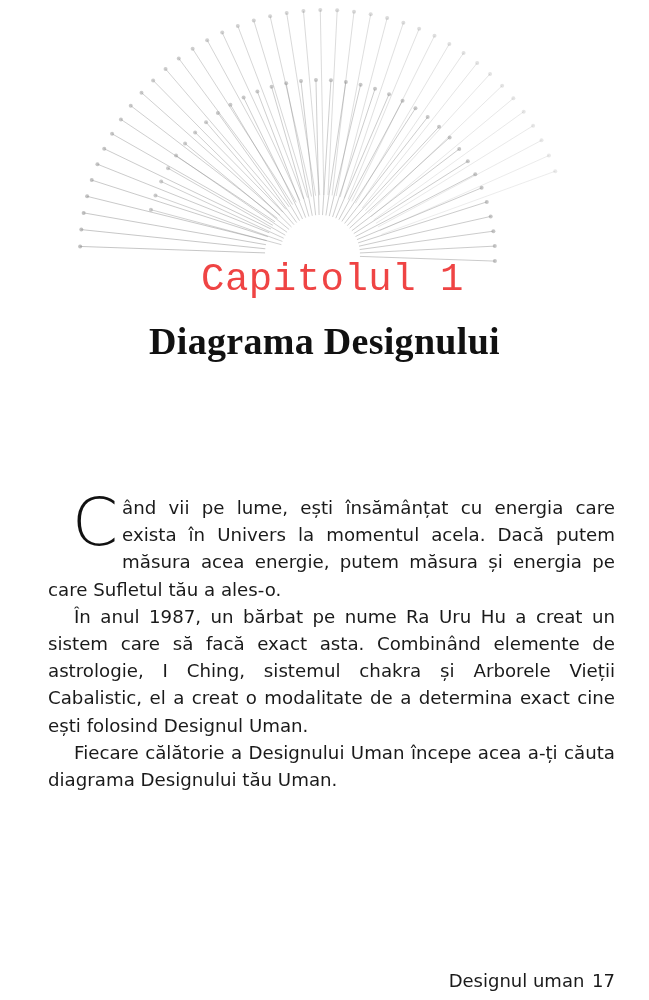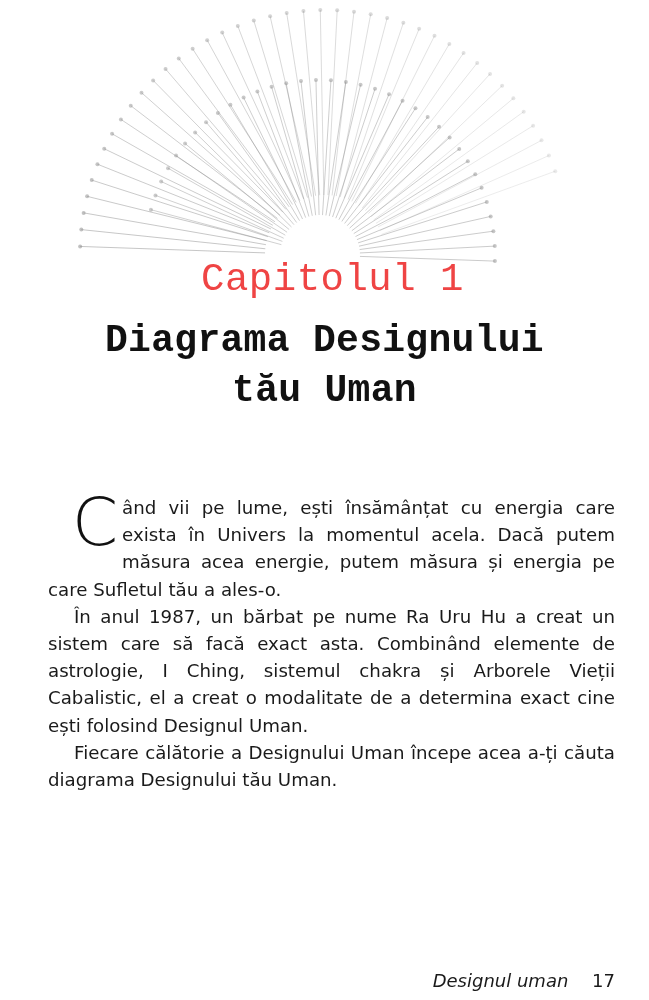--- a/index.html
+++ b/index.html
@@ -9,38 +9,38 @@
   }
   #ornament { position: absolute; left: 0; top: 0; width: 649px; height: 300px; }
   .chapter-label {
     position: absolute; left: 8px; width: 649px; top: 258px; text-align: center;
     font-size: 39px; font-weight: 300; letter-spacing: 0.5px; color: #ef4444;
     font-family: Liberation Mono, monospace;
   }
   .chapter-title {
     position: absolute; left: 0; width: 649px; top: 316px; text-align: center;
     font-size: 38px; font-weight: bold; line-height: 50px; color: #111;
-    font-family: Liberation Mono, monospace; letter-spacing: 0.3px;
+    font-family: Liberation Serif, serif; letter-spacing: 0.3px;
   }
   .body-text {
     position: absolute; left: 48px; width: 567px; top: 494px;
     font-size: 18.2px; line-height: 27.2px; text-align: justify; color: #1a1a1a;
     font-family: "DejaVu Sans", sans-serif;
   }
   .body-text p { margin: 0; text-indent: 26px; }
   .body-text p.first { text-indent: 0; }
   .drop-cap {
     float: left; font-size: 66px; line-height: 54px; margin: 2px 4px 0 24px;
     font-weight: 300; color: #111; font-family: "DejaVu Sans", sans-serif;
   }
   .footer {
     position: absolute; right: 34px; top: 970px; font-size: 18px; color: #1a1a1a;
     font-family: "DejaVu Sans", sans-serif;
   }
-  .footer .running-head { font-style: italic; margin-right: 18px; }
+  .footer .running-head { margin-right: 2px; }
   .footer .page-num { font-weight: normal; }
 </style>
 </head>
 <body>
 
 <svg id="ornament" viewBox="0 0 649 300">
     <line x1="265.03655037885426" y1="252.90603019784996" x2="80.14924738032153" y2="246.44962330788732" stroke="#8c8c8c" stroke-width="0.9" opacity="0.55"></line>
     <circle cx="80.14924738032153" cy="246.44962330788732" r="2" fill="#8c8c8c" opacity="0.55"></circle>
     <line x1="265.3232359022106" y1="248.78036763009268" x2="81.31987993402677" y2="229.6031678228785" stroke="#8c8c8c" stroke-width="0.9" opacity="0.5407500000000001"></line>
     <circle cx="81.31987993402677" cy="229.6031678228785" r="2" fill="#8c8c8c" opacity="0.5407500000000001"></circle>
@@ -190,21 +190,20 @@
     <circle cx="493.37110405975585" cy="231.1785752503905" r="2" fill="#8c8c8c" opacity="0.4970588235294118"></circle>
     <line x1="359.9483579095092" y1="252.96807964384539" x2="494.7740658541027" y2="246.11034844182353" stroke="#8c8c8c" stroke-width="0.9" opacity="0.4985294117647059"></line>
     <circle cx="494.7740658541027" cy="246.11034844182353" r="2" fill="#8c8c8c" opacity="0.4985294117647059"></circle>
     <line x1="359.9756330807638" y1="256.3959798681" x2="494.8933947283417" y2="261.1074119229377" stroke="#8c8c8c" stroke-width="0.9" opacity="0.5"></line>
     <circle cx="494.8933947283417" cy="261.1074119229377" r="2" fill="#8c8c8c" opacity="0.5"></circle>
   </svg>
 
 <div class="chapter-label">Capitolul 1</div>
 <div class="chapter-title">
   <div>Diagrama Designului</div>
-  <div>tău Uman</div>
 </div>
 
 <div class="body-text">
   <p class="first"><span class="drop-cap">C</span><span>ând vii pe lume, ești însămânțat cu energia care exista în Univers la momentul acela. Dacă putem măsura acea energie, putem măsura și energia pe care Sufletul tău a ales-o.</span></p>
   <p>În anul 1987, un bărbat pe nume Ra Uru Hu a creat un sistem care să facă exact asta. Combinând elemen­te de astrologie, I Ching, sistemul chakra și Arborele Vieții Cabalistic, el a creat o modalitate de a determina exact cine ești folosind Designul Uman.</p>
   <p>Fiecare călătorie a Designului Uman începe acea a-ți căuta diagrama Designului tău Uman.</p>
 </div>
 
 <div class="footer">
   <span class="running-head">Designul uman</span>

